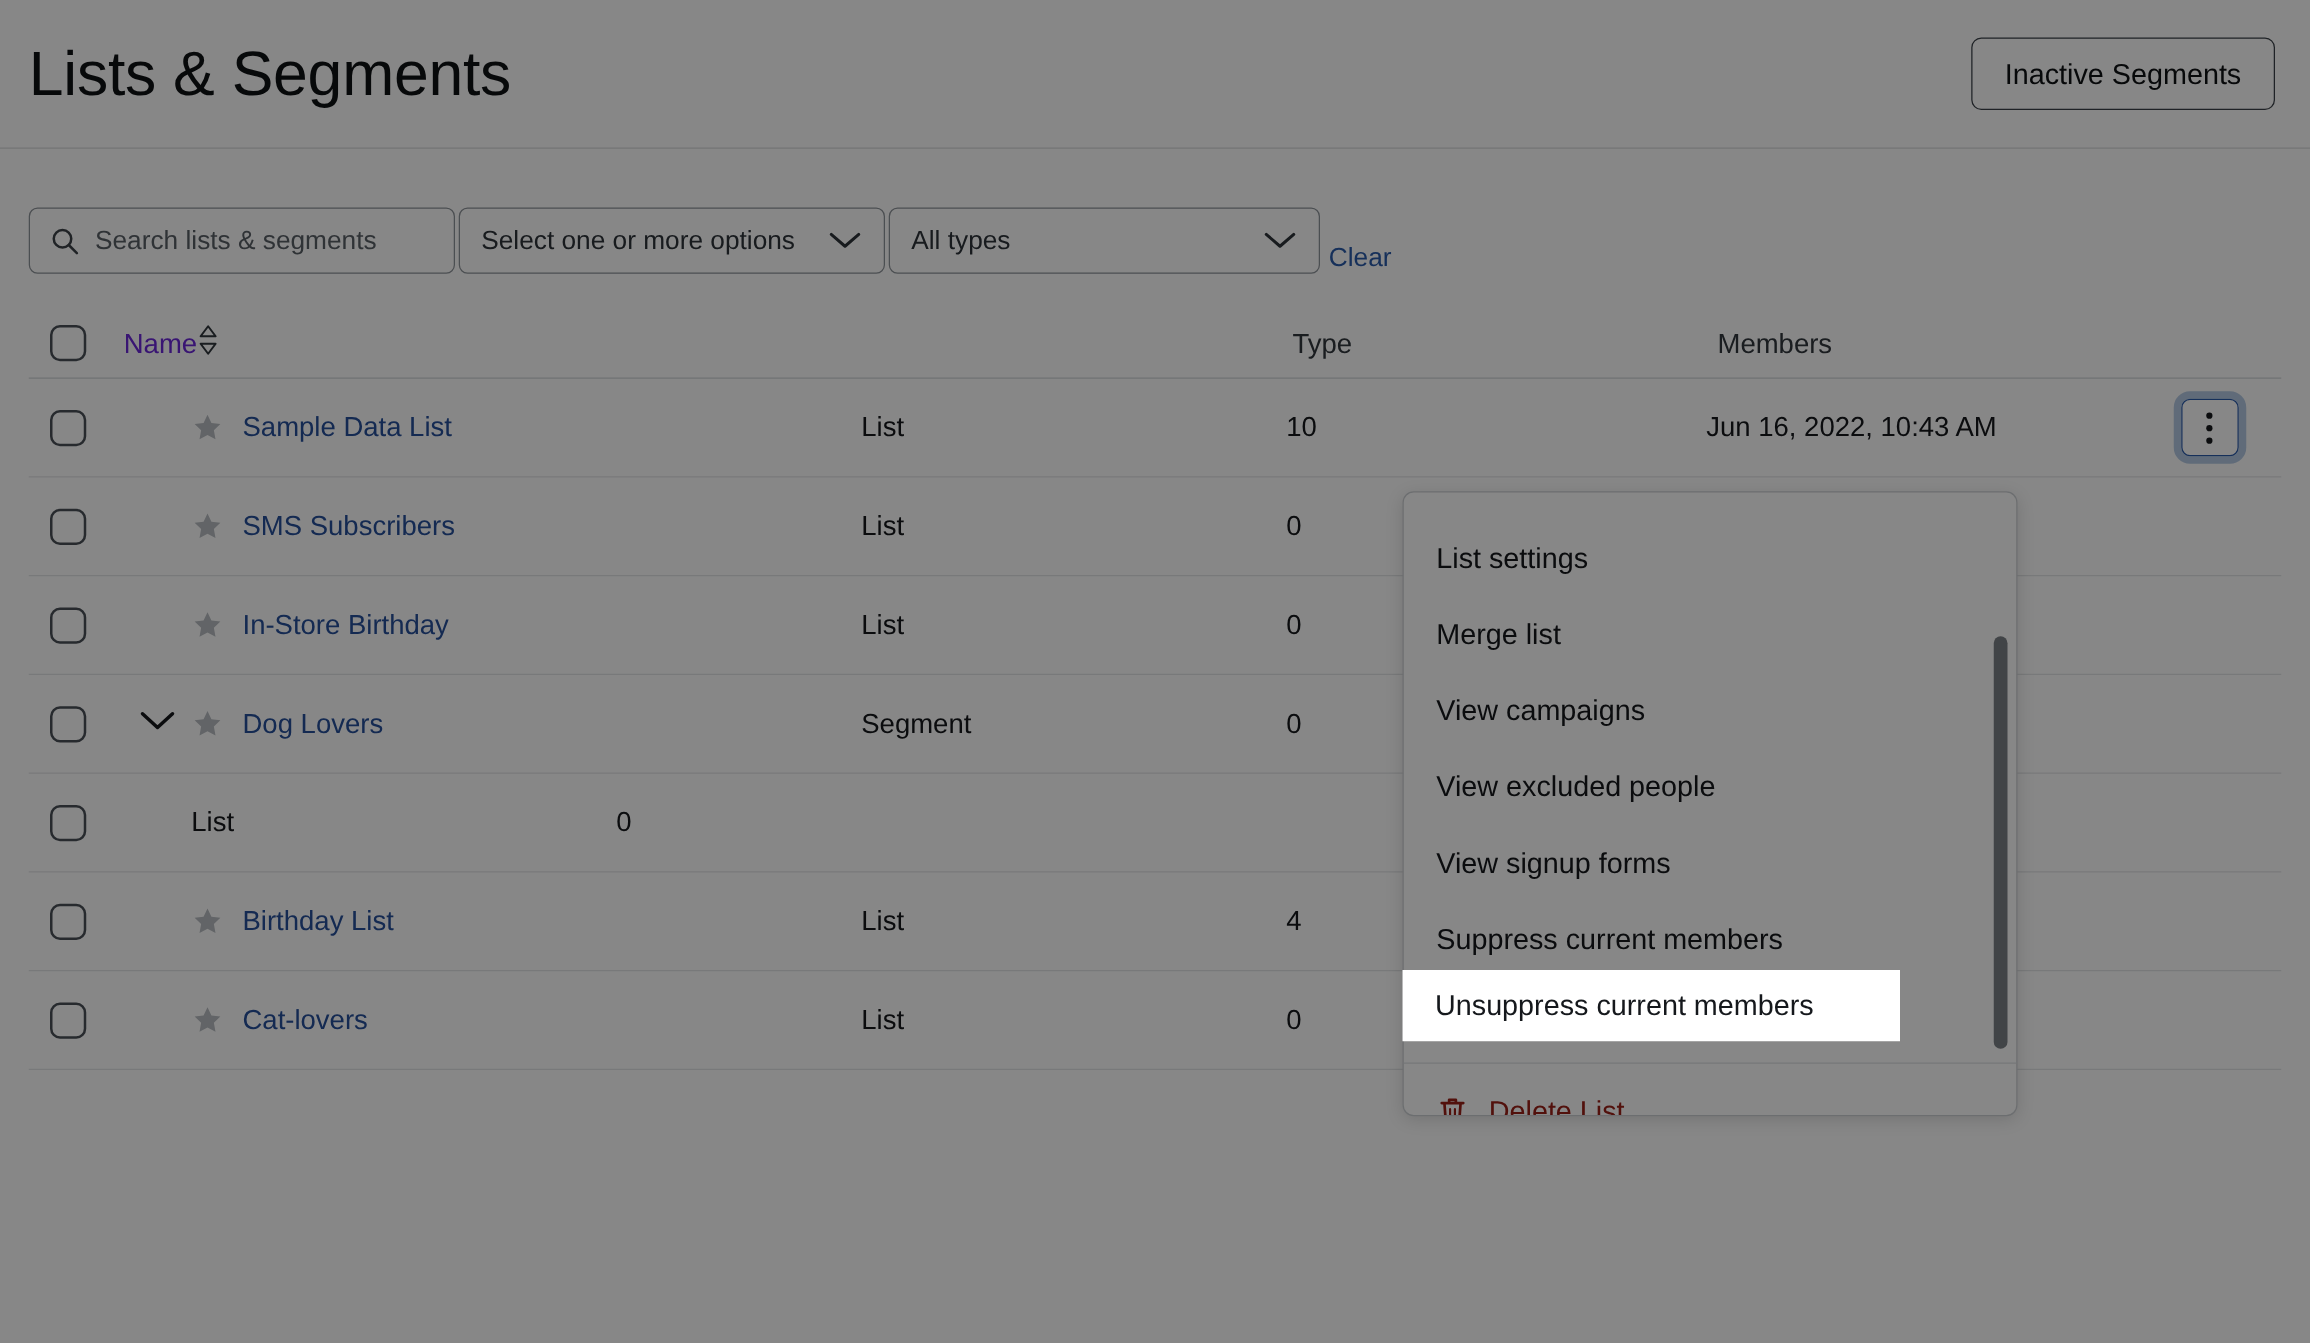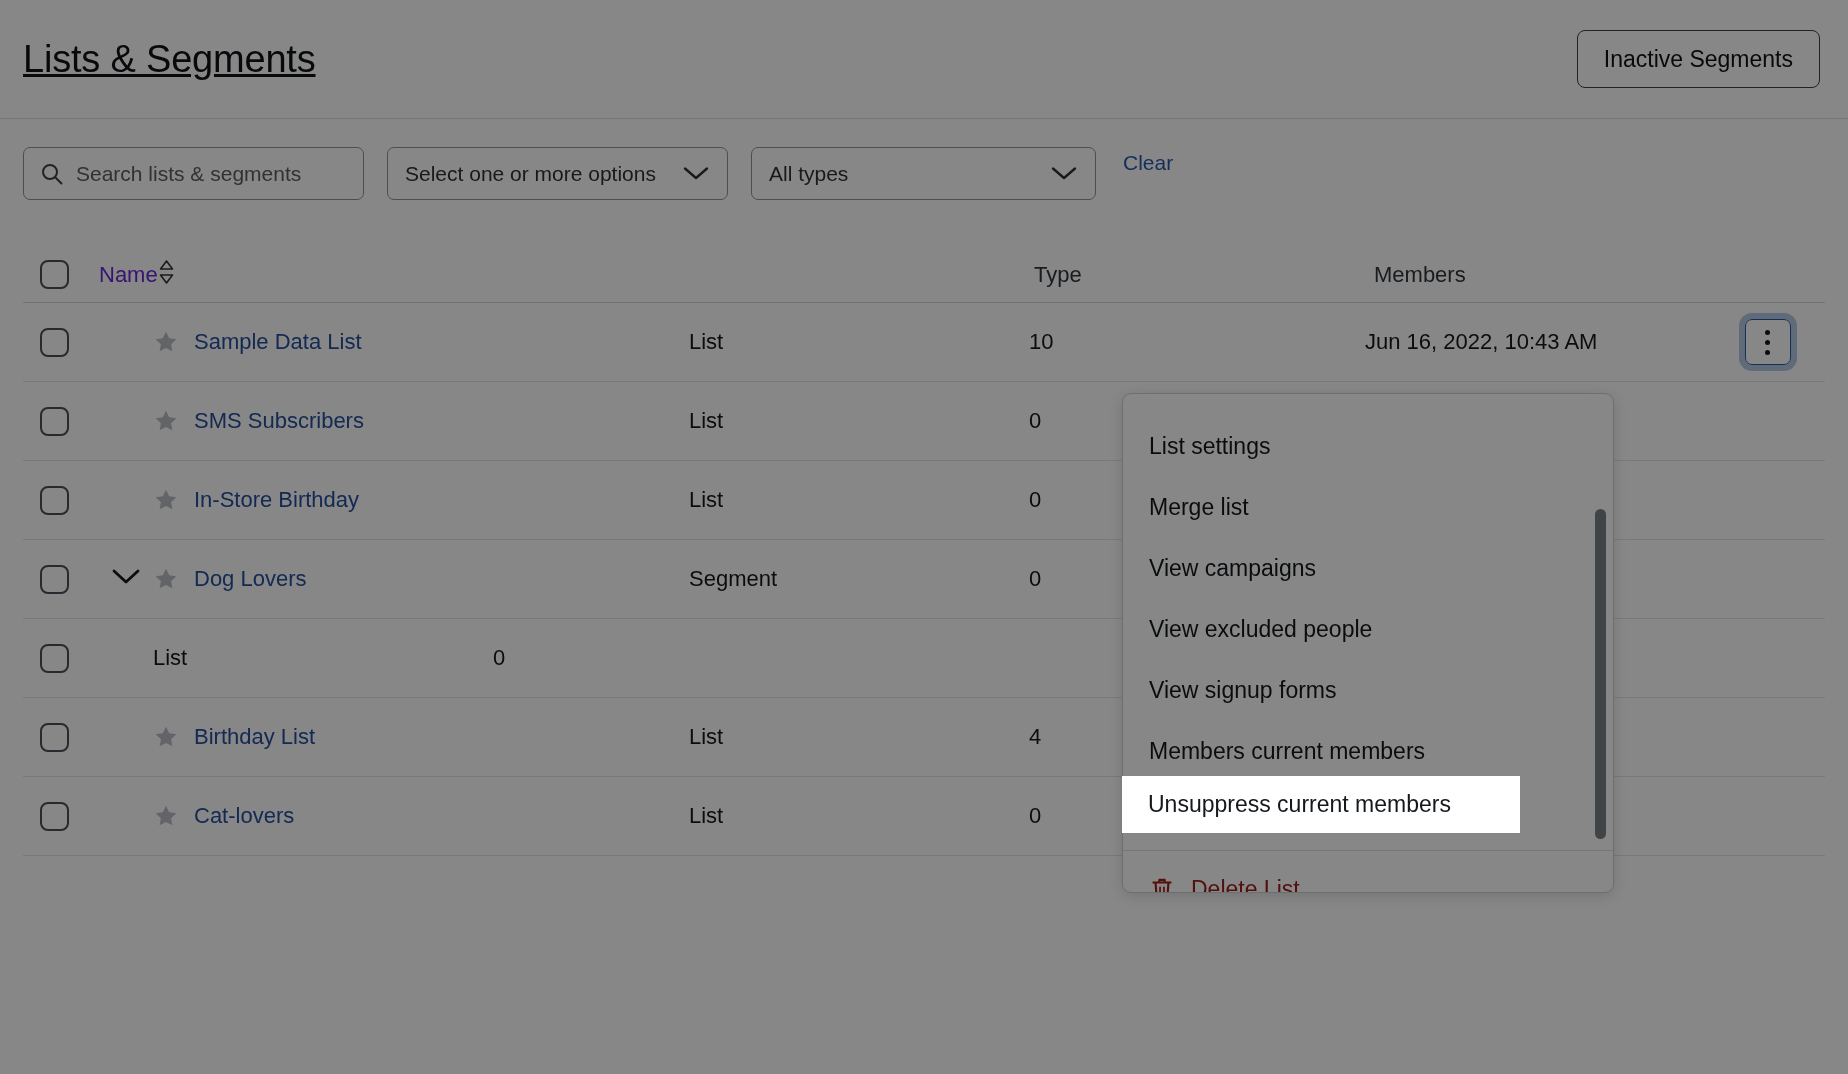--- a/index.html
+++ b/index.html
@@ -37,26 +37,25 @@
   
   .page-header {
     position: relative;
     height: 119px;
     border-bottom: 1px solid #d9dbdd;
     display: flex;
     align-items: center;
     padding: 0 23px 0 23px;
   }
   .page-title {
-    font-size: 38px;
+    font-size: 50px;
     font-weight: 400;
     color: #0f1114;
     letter-spacing: -0.2px;
     line-height: 1;
-    text-decoration: underline;
   }
   .header-actions {
     margin-left: auto;
     display: flex;
     align-items: center;
     gap: 14px;
     padding-right: 5px;
     flex-direction: column;
   }
   .btn {
@@ -83,22 +82,22 @@
     background: #0d1117;
     border: 1px solid #0d1117;
     color: #ffffff;
     gap: 18px;
   }
   .btn-primary .chev { display: inline-flex; }
 
   
   .filter-bar {
     display: flex;
-    align-items: flex-start;
-    gap: 23px;
+    align-items: flex-end;
+    gap: 3px;
     padding: 28px 23px 0 23px;
     height: 100px;
   }
   .search-box {
     position: relative;
     width: 341px;
     height: 53px;
     border: 1px solid #8f959b;
     border-radius: 7px;
     display: flex;
@@ -491,21 +490,21 @@
 
   </div>
 
   <div id="menu">
     <div class="menu-inner" id="menu-items">
         <div class="menu-item">List settings</div>
         <div class="menu-item">Merge list</div>
         <div class="menu-item">View campaigns</div>
         <div class="menu-item">View excluded people</div>
         <div class="menu-item">View signup forms</div>
-        <div class="menu-item">Members current members</div>
+        <div class="menu-item">Suppress current members</div>
         <div class="menu-item">Unsuppress current members</div>
         <div class="menu-sep"></div>
         <div class="menu-item danger">
       <span style="display:flex">
         <svg width="26" height="28" viewBox="0 0 24 26" fill="none">
           <path d="M4 6 H20" stroke="#9b2018" stroke-width="2" stroke-linecap="round"></path>
           <path d="M9.5 6 V3.6 H14.5 V6" stroke="#9b2018" stroke-width="2" stroke-linejoin="round"></path>
           <path d="M6 6 L7.2 22.5 H16.8 L18 6" stroke="#9b2018" stroke-width="2" stroke-linejoin="round"></path>
           <path d="M10.2 10.5 V18.5 M13.8 10.5 V18.5" stroke="#9b2018" stroke-width="1.6" stroke-linecap="round"></path>
         </svg>

